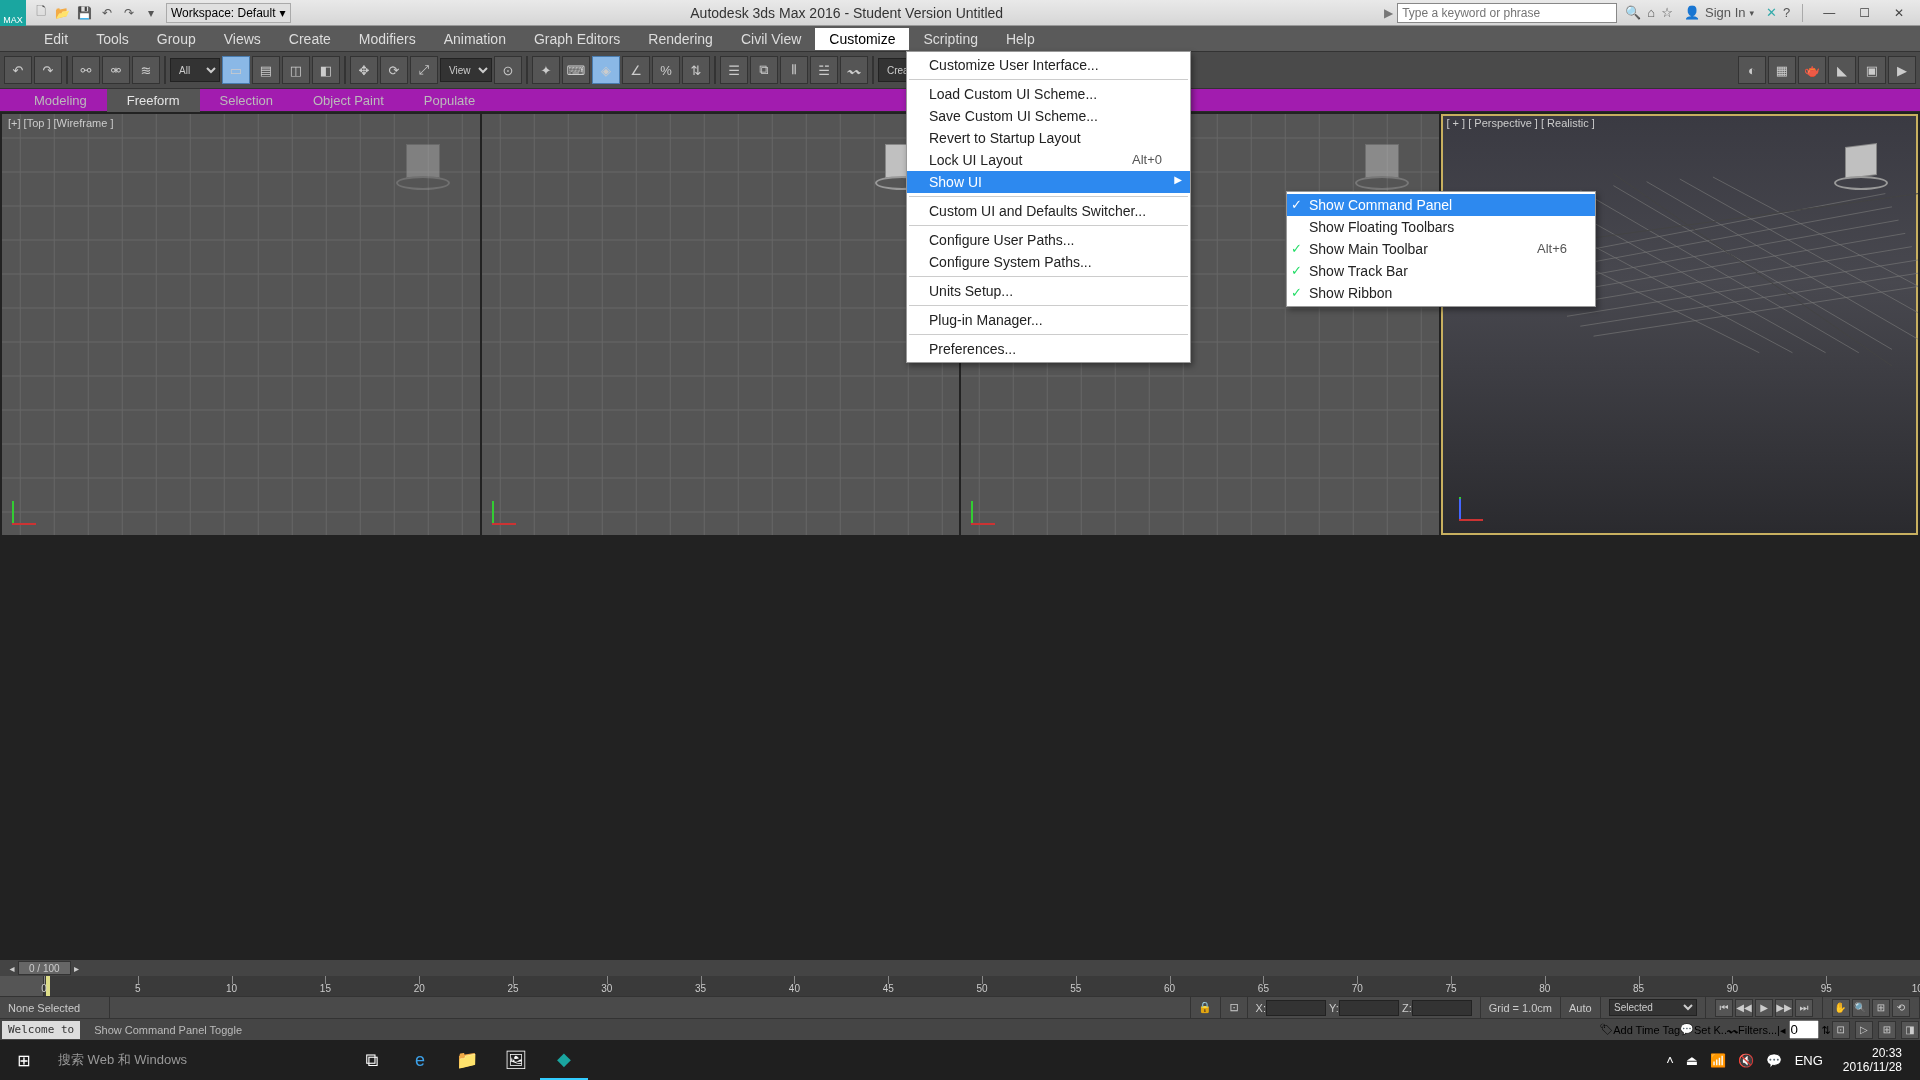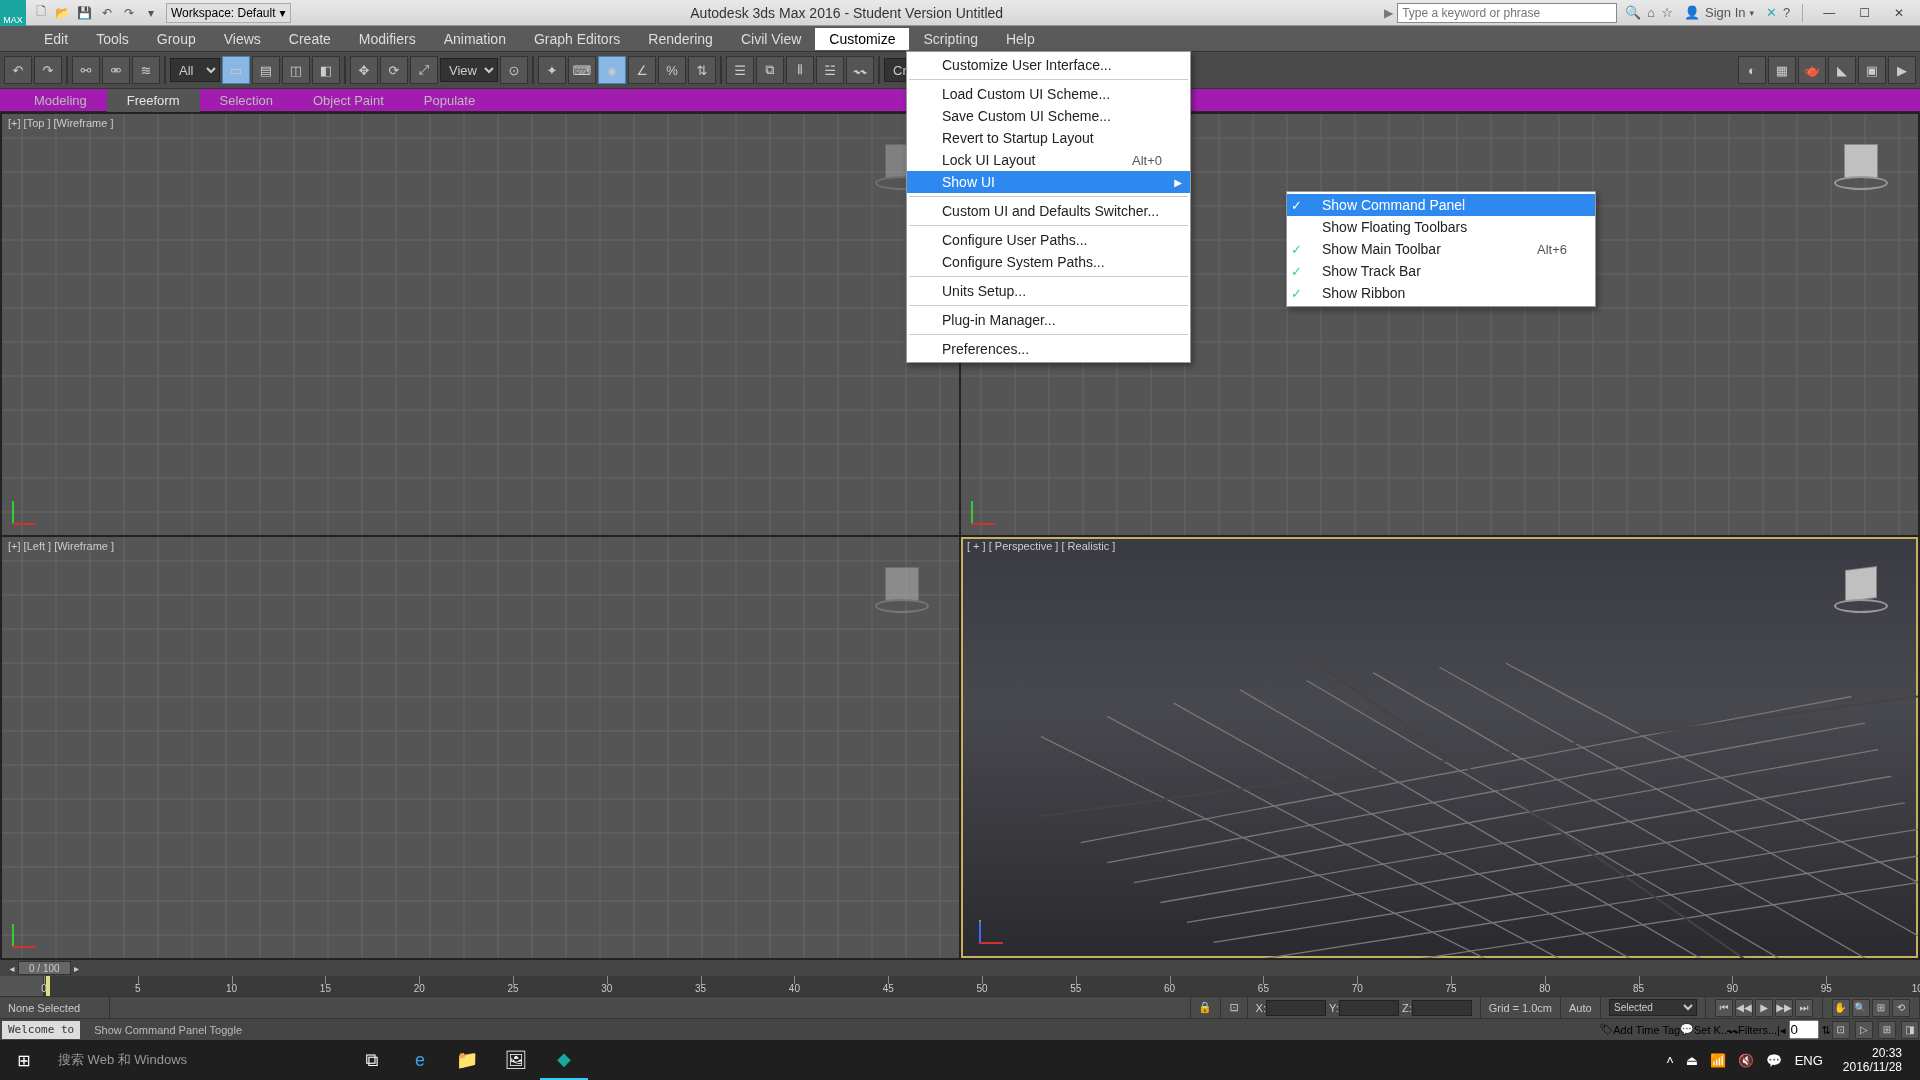--- a/index.html
+++ b/index.html
@@ -22,51 +22,51 @@
 
 
 .menu-bar { height: 25px; background: #5a5a5a; display:flex; align-items:center; padding-left:30px; font-size:14px; }
 .menu-bar .item { padding: 3px 14px; color:#ddd; cursor:pointer; }
 .menu-bar .item.open { background:#fff; color:#000; }
 
 
 .main-toolbar { height: 38px; background:#4a4a4a; border-top:1px solid #333; border-bottom:1px solid #333; display:flex; align-items:center; padding:0 4px; gap:2px;}
 .main-toolbar .tbtn { width:28px; height:28px; background:#555; border:1px solid #333; display:flex; align-items:center; justify-content:center; color:#ccc; font-size:13px; cursor:pointer;}
 .main-toolbar .tbtn.active { background:#8ab8e6; border-color:#4a7db0;}
-.main-toolbar .tsel { height:24px; background:#333; border:1px solid #222; color:#ccc; font-size:13px; min-width:50px; padding:0 4px;}
+.main-toolbar .tsel { height:24px; background:#333; border:1px solid #222; color:#ccc; font-size:10px; min-width:50px; padding:0 4px;}
 .main-toolbar .tsep { width:2px; height:28px; background:#333; margin:0 2px;}
 
 
 .ribbon { height:23px; background:#a21caf; display:flex; align-items:center; padding-left:14px; font-size:13px; border-bottom:1px solid #2a2a2a;}
 .ribbon .rtab { padding:4px 20px; color:#bbb; cursor:pointer;}
 .ribbon .rtab.active { background:#555; color:#e5e5e5;}
 
 
-.viewports { display:grid; grid-template-columns: 1fr 1fr; grid-template-rows: 1fr 1fr; height: calc(1080px - 26px - 25px - 38px - 23px - 16px - 20px - 44px - 40px); background:#222; gap:2px; padding:2px; position:relative;}
+.viewports { display:grid; grid-template-columns: 1fr 1fr 1fr 1fr; grid-template-rows: 1fr 1fr; height: calc(1080px - 26px - 25px - 38px - 23px - 16px - 20px - 44px - 40px); background:#222; gap:2px; padding:2px; position:relative;}
 .viewport { background:#555; position:relative; overflow:hidden;}
 .viewport.active { outline:2px solid #c8b060; outline-offset:-2px;}
 .viewport .vp-label { position:absolute; top:3px; left:6px; color:#ccc; font-size:11px; z-index:2;}
 .viewport .grid-bg {
   position:absolute; inset:0;
   background-image: linear-gradient(#666 1px, transparent 1px), linear-gradient(90deg, #666 1px, transparent 1px);
   background-size: 34px 34px;
   background-position: center center;
 }
 .viewport .axis { position:absolute; bottom:10px; left:10px; width:30px; height:30px; }
 .viewport .axis::before{content:"";position:absolute;bottom:0;left:0;width:2px;height:24px;background:#3c3;}
 .viewport .axis::after{content:"";position:absolute;bottom:0;left:0;height:2px;width:24px;background:#c33;}
 .viewport.realistic { background:linear-gradient(#3a3a42 0%, #48484f 40%, #2a2a2e 100%);}
 .viewport.realistic .persp-grid { position:absolute; inset:0; }
 .viewport .viewcube { position:absolute; top:20px; right:30px; width:54px; height:54px; }
 .viewcube-face { width:34px; height:34px; background:#c0c0c0; border:1px solid #888; position:absolute; top:10px; left:10px; transform:rotate(0deg);}
 .viewcube-ring { width:54px; height:14px; border:2px solid #999; border-radius:50%; position:absolute; bottom:-2px; left:0;}
 
 
 .dropdown { position:absolute; background:#fff; border:1px solid #999; box-shadow:2px 3px 6px rgba(0,0,0,0.4); font-size:14px; z-index:100; min-width:285px; padding:2px 0;}
-.dropdown .ditem { padding:3px 28px 3px 35px; color:#222; cursor:pointer; display:flex; justify-content:space-between; align-items:center; position:relative;}
+.dropdown .ditem { padding:3px 28px 3px 22px; color:#222; cursor:pointer; display:flex; justify-content:space-between; align-items:flex-start; position:relative;}
 .dropdown .ditem:hover, .dropdown .ditem.hover { background:#2d89ef; color:#fff;}
 .dropdown .dsep { height:1px; background:#ccc; margin:3px 2px;}
 .dropdown .ditem .arrow { position:absolute; right:8px; font-size:10px;}
 .dropdown .ditem .shortcut { color:#555; font-size:13px;}
 .dropdown .ditem .check { position:absolute; left:4px; color:#2d6; font-size:13px;}
 .dropdown .ditem.hover .check { color:#fff;}
 
 
 .time-slider { height:16px; background:#444; display:flex; align-items:center; font-size:10px; color:#ccc; padding:0 6px;}
 .time-slider .slider-thumb { background:#666; border:1px solid #333; padding:0 10px; height:14px; display:flex; align-items:center; cursor:pointer;}

